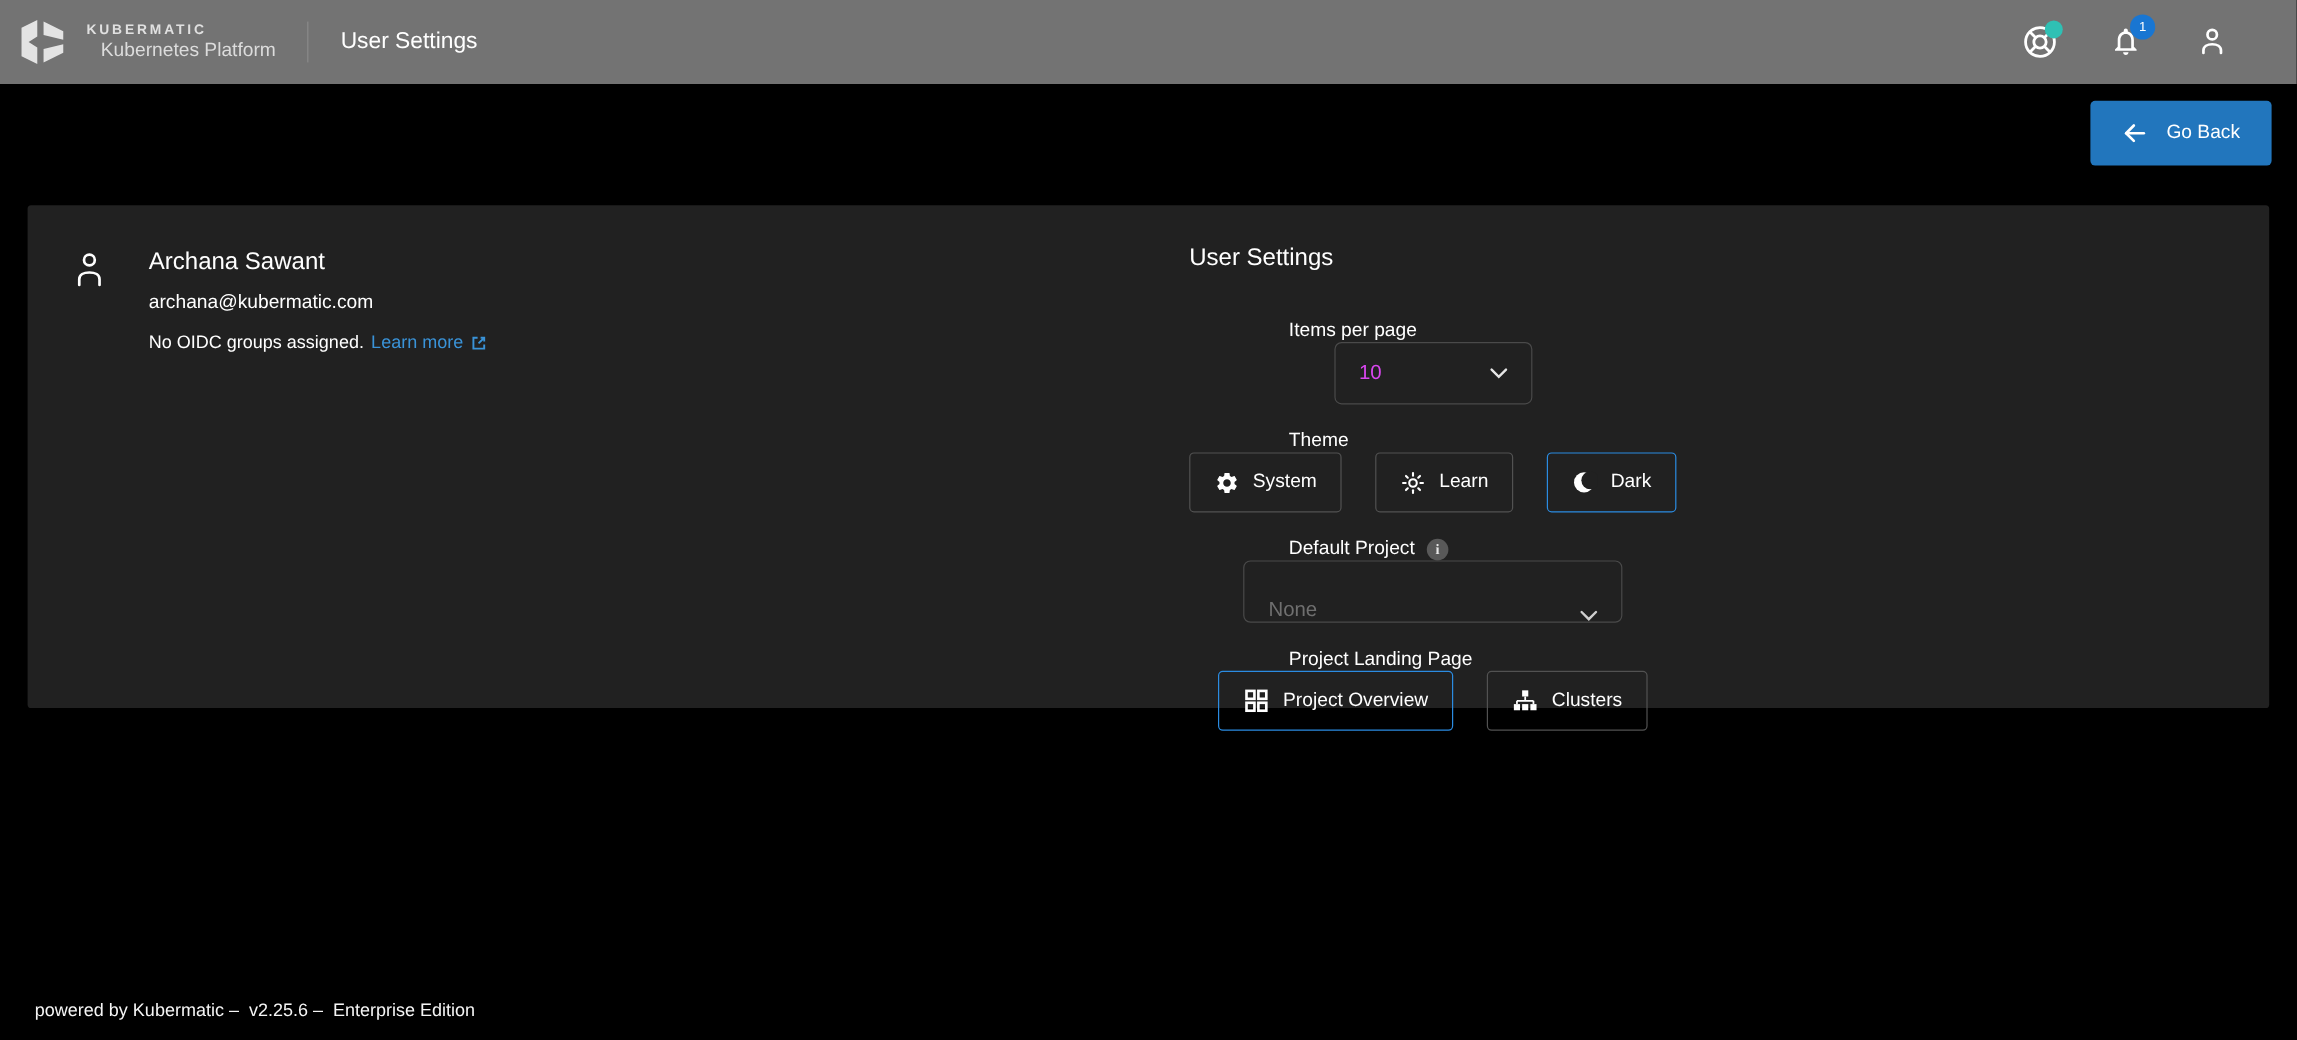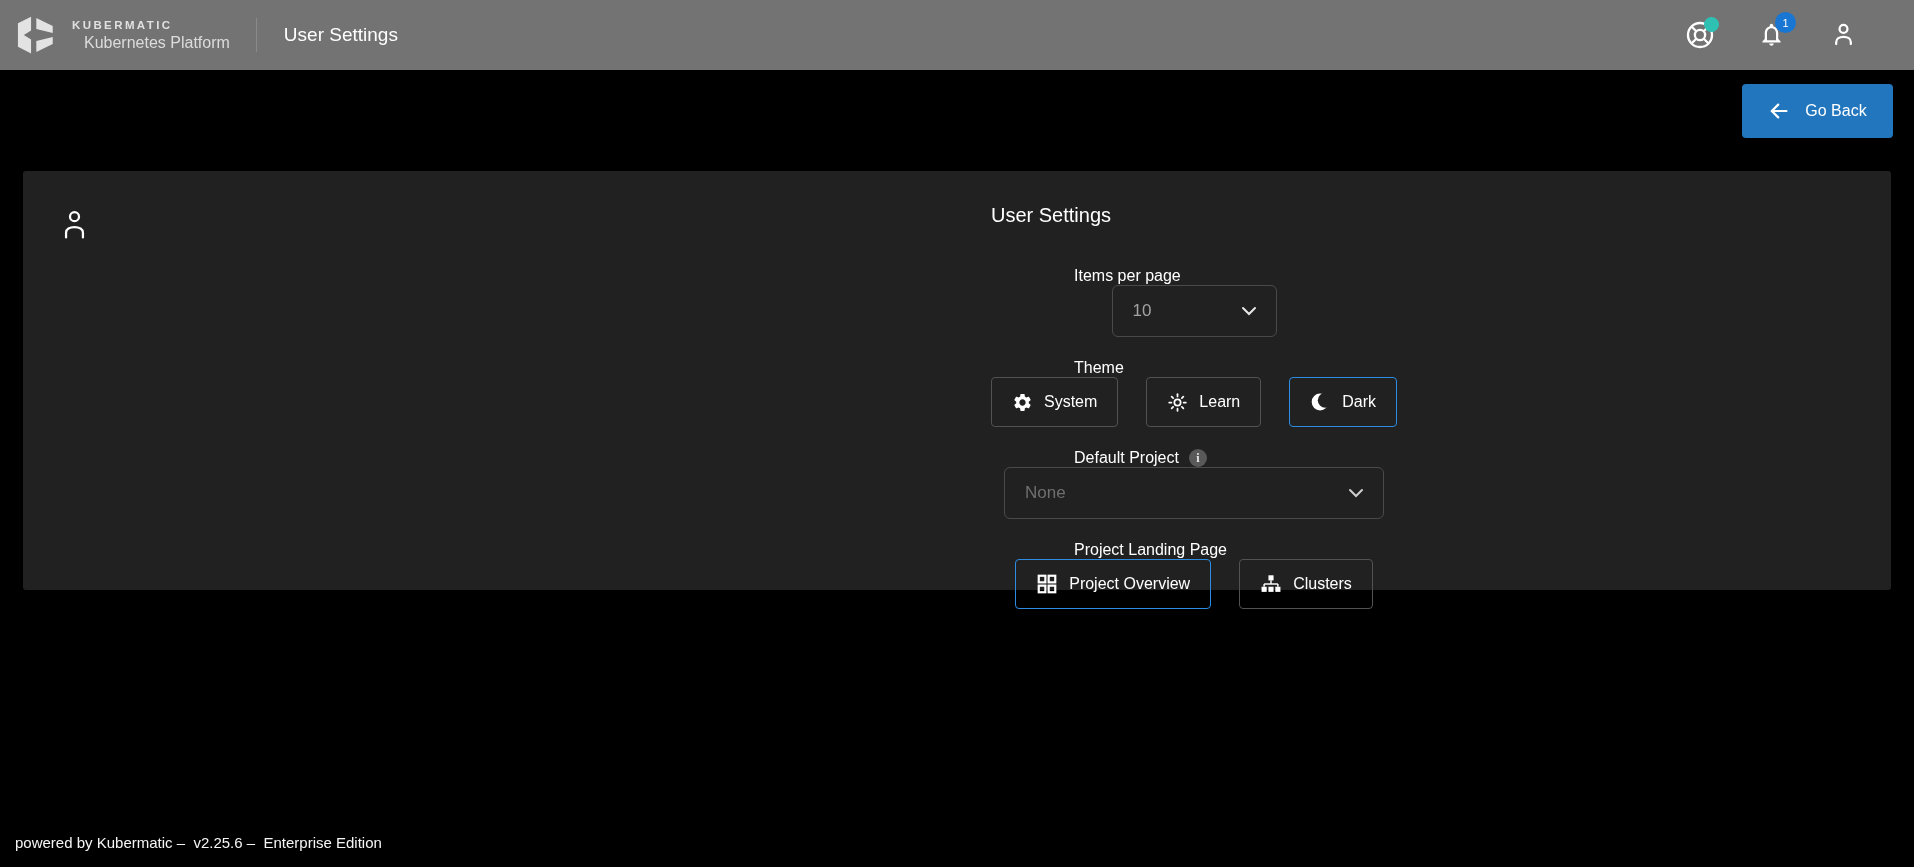--- a/index.html
+++ b/index.html
@@ -37,34 +37,34 @@
   .ext-icon { margin-left:5px; margin-top:1px; }
 
   .settings { position:absolute; left:968px; top:32px; }
   .settings-title { font-size:20px; color:#fff; line-height:24px; }
   .row { display:flex; align-items:center; margin-top:22px;flex-direction:column; }
   .row.first { margin-top:40px; }
   .row-label { width:240px; flex:none; font-size:16px; color:#fff; display:flex; align-items:center; }
 
   .select { height:52px; border:1px solid #4a4a4a; border-radius:6px; display:flex; align-items:center; justify-content:space-between; padding:0 19px 0 20px; cursor:pointer; }
   .select-sm { width:165px; }
-  .select-lg { width:380px; }
-  .select-value { font-size:17px; color:#a3a3a3; }
+  .select-lg { width:316px;align-items:flex-end; }
+  .select-value { font-size:17px; color:#d946ef; }
   .select-value.placeholder { color:#6f6f6f; }
 
   .btn-group { display:flex; gap:28px; }
   .opt-btn { height:50px; background:transparent; border:1px solid #525252; border-radius:4px; color:#fff; font-size:16px; font-family:inherit; display:inline-flex; align-items:center; justify-content:center; gap:11px; padding:0 20px; cursor:pointer; }
   .opt-btn.selected { border-color:#2b8ce2; }
   .opt-btn .oicon { display:flex; align-items:center; }
 
   .moon { width:21px; height:21px; position:relative; }
   .info-icon { width:18px; height:18px; border-radius:50%; background:#595959; color:#e8e8e8; font-size:12px; font-weight:bold; font-family:"Liberation Serif", serif; display:inline-flex; align-items:center; justify-content:center; margin-left:10px; flex:none; }
 
   
-  .footer { position:absolute; left:15px; bottom:16px; font-size:15px; color:#f5f5f5; white-space:pre; }
+  .footer { position:absolute; left:29px; bottom:16px; font-size:15px; color:#f5f5f5; white-space:pre; }
 </style>
 </head>
 <body>
 
 <div class="header">
   <svg class="logo" viewBox="0 0 32 32">
     <path d="M3,7 L13,2 L13,12.5 L7.5,16 L13,19.5 L13,30 L3,25 Z" fill="#e3e3e3"></path>
     <path d="M17,3 L29.5,9.2 L29.5,14.5 L17,11.5 Z" fill="#e3e3e3"></path>
     <path d="M17,29 L29.5,22.8 L29.5,17.5 L17,20.5 Z" fill="#e3e3e3"></path>
   </svg>
@@ -112,20 +112,33 @@
   </button>
 </div>
 
 <div class="card">
 
   <div class="profile">
     <svg class="profile-icon" width="27" height="31" viewBox="0 0 24 27" fill="none" stroke="#fff" stroke-width="2" stroke-linecap="round">
       <circle cx="12" cy="6.5" r="4"></circle>
       <path d="M4.5 25 v-4.2 c0-3.2 3.2-5 7.5-5 s7.5 1.8 7.5 5 V25"></path>
     </svg>
+    <div class="profile-body">
+      <div class="profile-name">Archana Sawant</div>
+      <div class="profile-email">archana@kubermatic.com</div>
+      <div class="profile-oidc">
+        <span>No OIDC groups assigned.</span>
+        <a class="learn-more">Learn more</a>
+        <svg class="ext-icon" width="16" height="16" viewBox="0 0 16 16" fill="none" stroke="#3a93d8" stroke-width="1.6">
+          <path d="M7 3.5 H3.5 V12.5 H12.5 V9"></path>
+          <path d="M9.5 3.5 H12.5 V6.5"></path>
+          <line x1="12.3" y1="3.7" x2="7.8" y2="8.2"></line>
+        </svg>
+      </div>
+    </div>
   </div>
 
   <div class="settings">
     <div class="settings-title">User Settings</div>
 
     <div class="row first">
       <div class="row-label">Items per page</div>
       <div class="select select-sm">
         <span class="select-value">10</span>
         <svg width="16" height="10" viewBox="0 0 16 10" fill="none" stroke="#e6e6e6" stroke-width="2" stroke-linecap="round">

